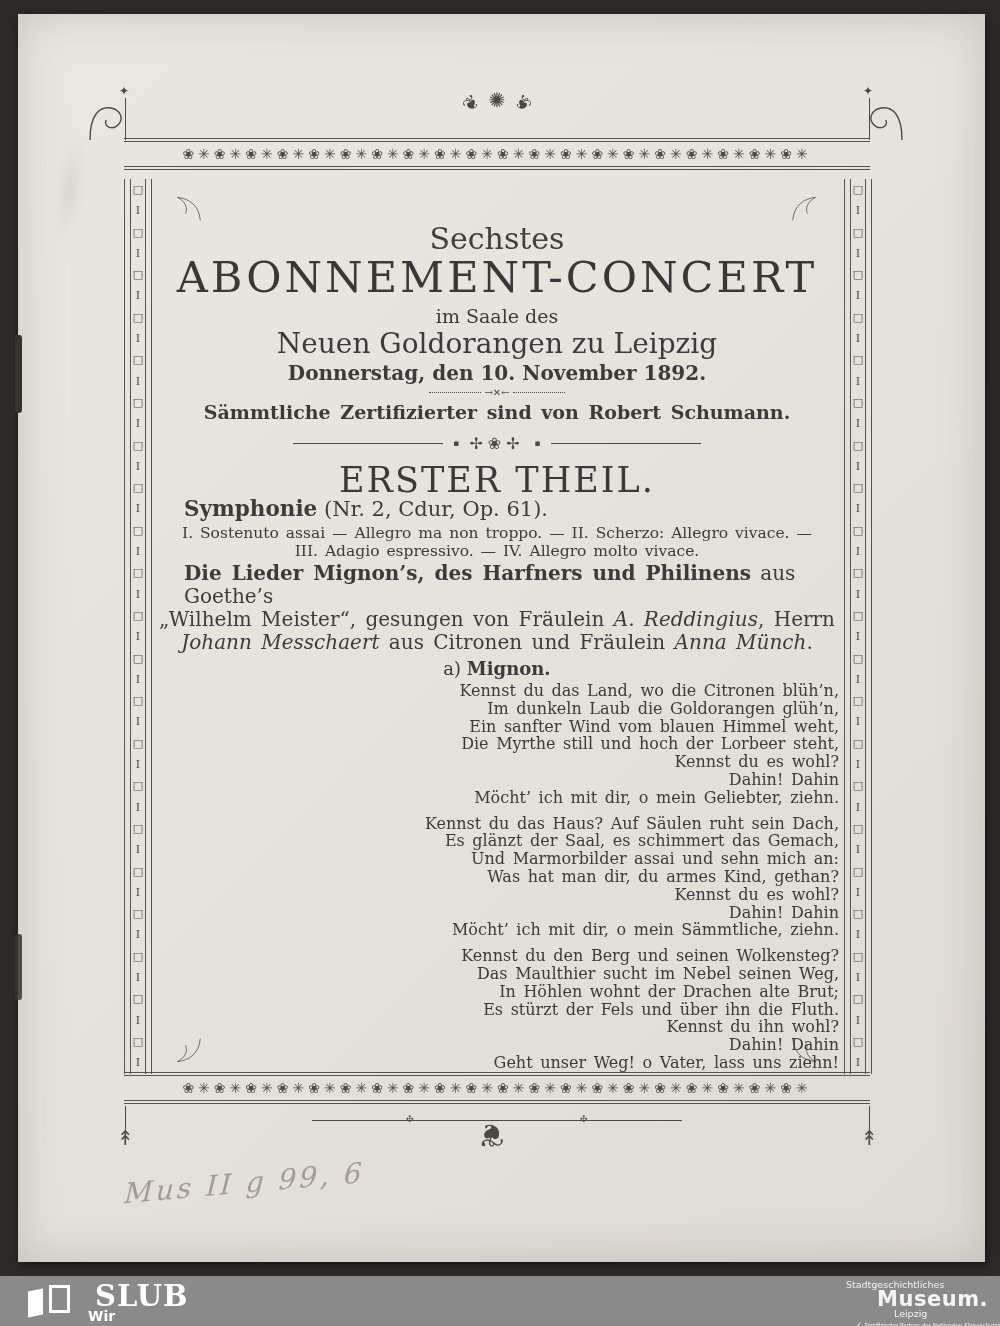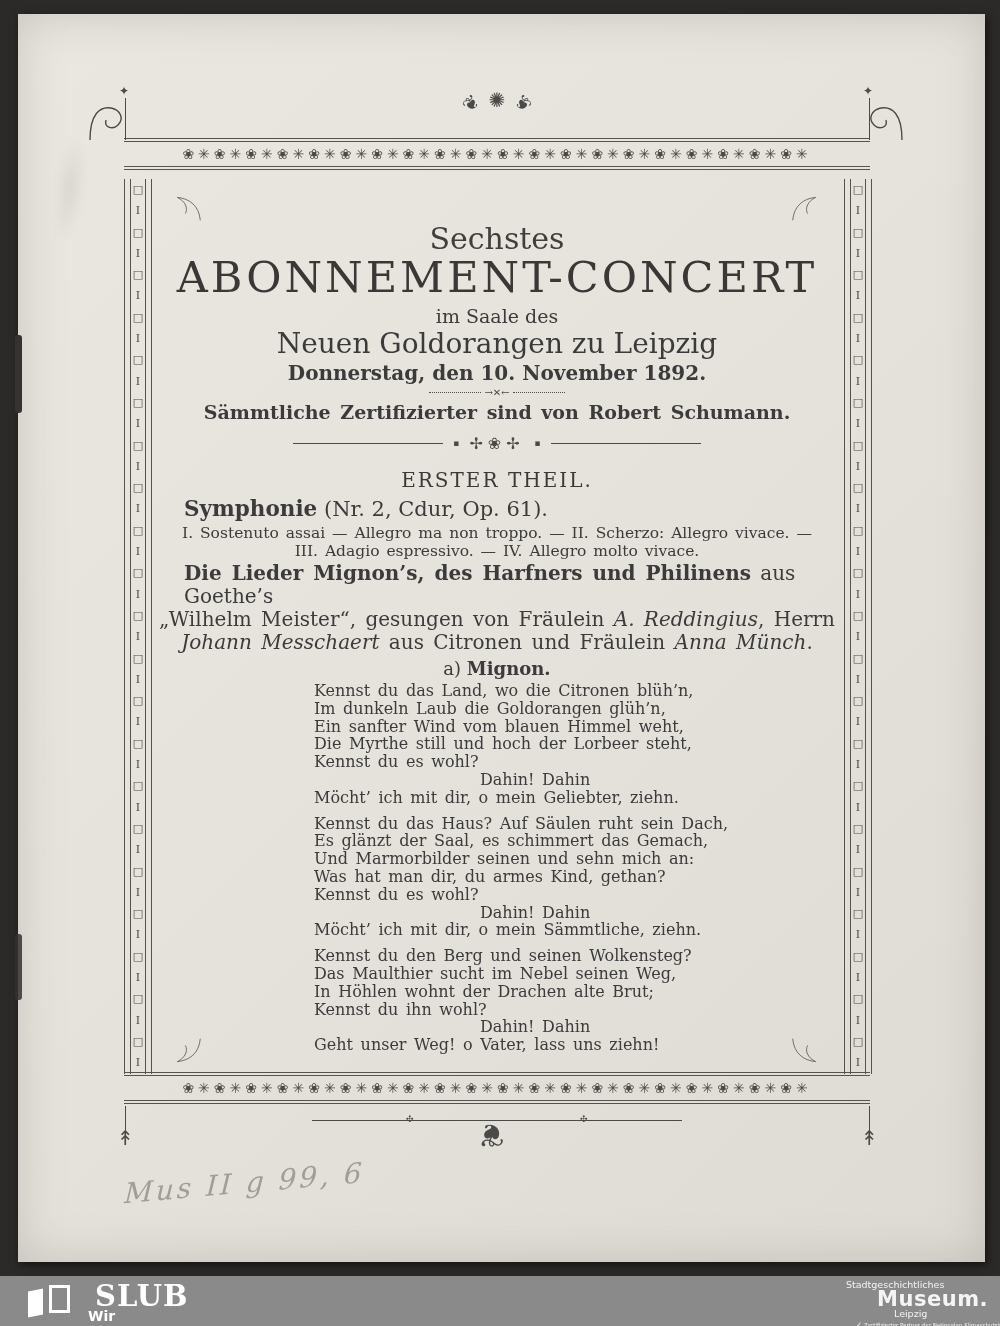--- a/index.html
+++ b/index.html
@@ -68,30 +68,30 @@
   .venue2{font-size:28px;line-height:32px;}
   .dateline{font-size:20px;line-height:26px;font-weight:bold;}
   .dsmall{display:flex;align-items:center;justify-content:center;gap:3px;height:12px;}
   .dsmall .dline{width:52px;border-top:1px dotted #4e4c48;}
   .dsmall .dmid{font-size:10px;color:#4a4a48;letter-spacing:0;}
   .composer{font-size:19px;line-height:24px;font-weight:bold;margin-top:2px;word-spacing:3px;}
   .dbig{display:flex;align-items:center;justify-content:center;gap:10px;height:22px;margin-top:8px;}
   .dbig .bline{width:150px;border-top:1px solid #4a4a48;position:relative;}
   .dbig .bmid{font-size:16px;color:#4a4a48;letter-spacing:5px;}
   .dbig .btick{font-size:9px;color:#4a4a48;}
-  .heading{font-size:20px;line-height:32px;letter-spacing:2px;margin-top:10px;color:#3a3a38;}
+  .heading{font-size:35px;line-height:32px;letter-spacing:2px;margin-top:10px;color:#3a3a38;}
   .symph{font-size:21px;line-height:26px;text-align:left;padding-left:29px;}
   .symph b{font-size:21.5px;}
   .mov{font-size:15.5px;line-height:18px;word-spacing:2px;}
   .mov.first{margin-top:2px;}
   .lieder{margin-top:2px;font-size:20px;line-height:23px;word-spacing:3px;}
   .lieder .l1{text-align:left;padding-left:29px;}
   .songlabel{font-size:18px;line-height:22px;margin-top:4px;}
   .poem{margin-top:2px;text-align:left;padding-left:159px;font-size:16px;line-height:17.8px;word-spacing:2.5px;}
-  .stanza{margin-top:0;}
+  .stanza{margin-top:0;text-align:right;}
   .stanza + .stanza{margin-top:8px;}
   .pline.refrain{margin-left:166px;}
   .shelfmark{
     position:absolute;left:106px;top:1150px;width:300px;
     font-family:"DejaVu Serif",serif;font-style:italic;font-size:28px;letter-spacing:3px;
     color:#a39e95;transform:rotate(-5deg) skewX(-8deg);
   }
   
   .footer{position:absolute;left:0;top:1276px;width:1000px;height:50px;background:#8a8a8a;}
   .slub{position:absolute;left:28px;top:5px;height:40px;}
@@ -218,30 +218,31 @@
         <div class="pline">Im dunkeln Laub die Goldorangen glüh’n,</div>
         <div class="pline">Ein sanfter Wind vom blauen Himmel weht,</div>
         <div class="pline">Die Myrthe still und hoch der Lorbeer steht,</div>
         <div class="pline">Kennst du es wohl?</div>
         <div class="pline refrain">Dahin! Dahin</div>
         <div class="pline">Möcht’ ich mit dir, o mein Geliebter, ziehn.</div>
       </div>
       <div class="stanza">
         <div class="pline">Kennst du das Haus?  Auf Säulen ruht sein Dach,</div>
         <div class="pline">Es glänzt der Saal, es schimmert das Gemach,</div>
-        <div class="pline">Und Marmorbilder seinen und sehn mich an:</div>
+        <div class="pline">Und Marmorbilder assai und sehn mich an:</div>
         <div class="pline">Was hat man dir, du armes Kind, gethan?</div>
         <div class="pline">Kennst du es wohl?</div>
         <div class="pline refrain">Dahin! Dahin</div>
         <div class="pline">Möcht’ ich mit dir, o mein Sämmtliche, ziehn.</div>
       </div>
       <div class="stanza">
         <div class="pline">Kennst du den Berg und seinen Wolkensteg?</div>
         <div class="pline">Das Maulthier sucht im Nebel seinen Weg,</div>
         <div class="pline">In Höhlen wohnt der Drachen alte Brut;</div>
+        <div class="pline">Es stürzt der Fels und über ihn die Fluth.</div>
         <div class="pline">Kennst du ihn wohl?</div>
         <div class="pline refrain">Dahin! Dahin</div>
         <div class="pline">Geht unser Weg! o Vater, lass uns ziehn!</div>
       </div>
     </div>
   </div>
 
   <div class="shelfmark">Mus II g 99, 6</div>
 </div>
 

